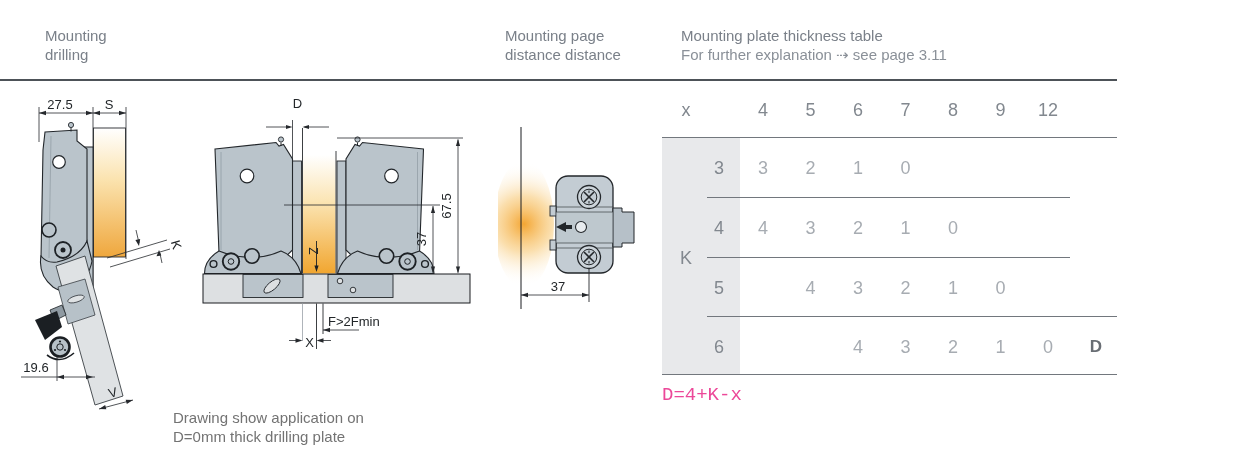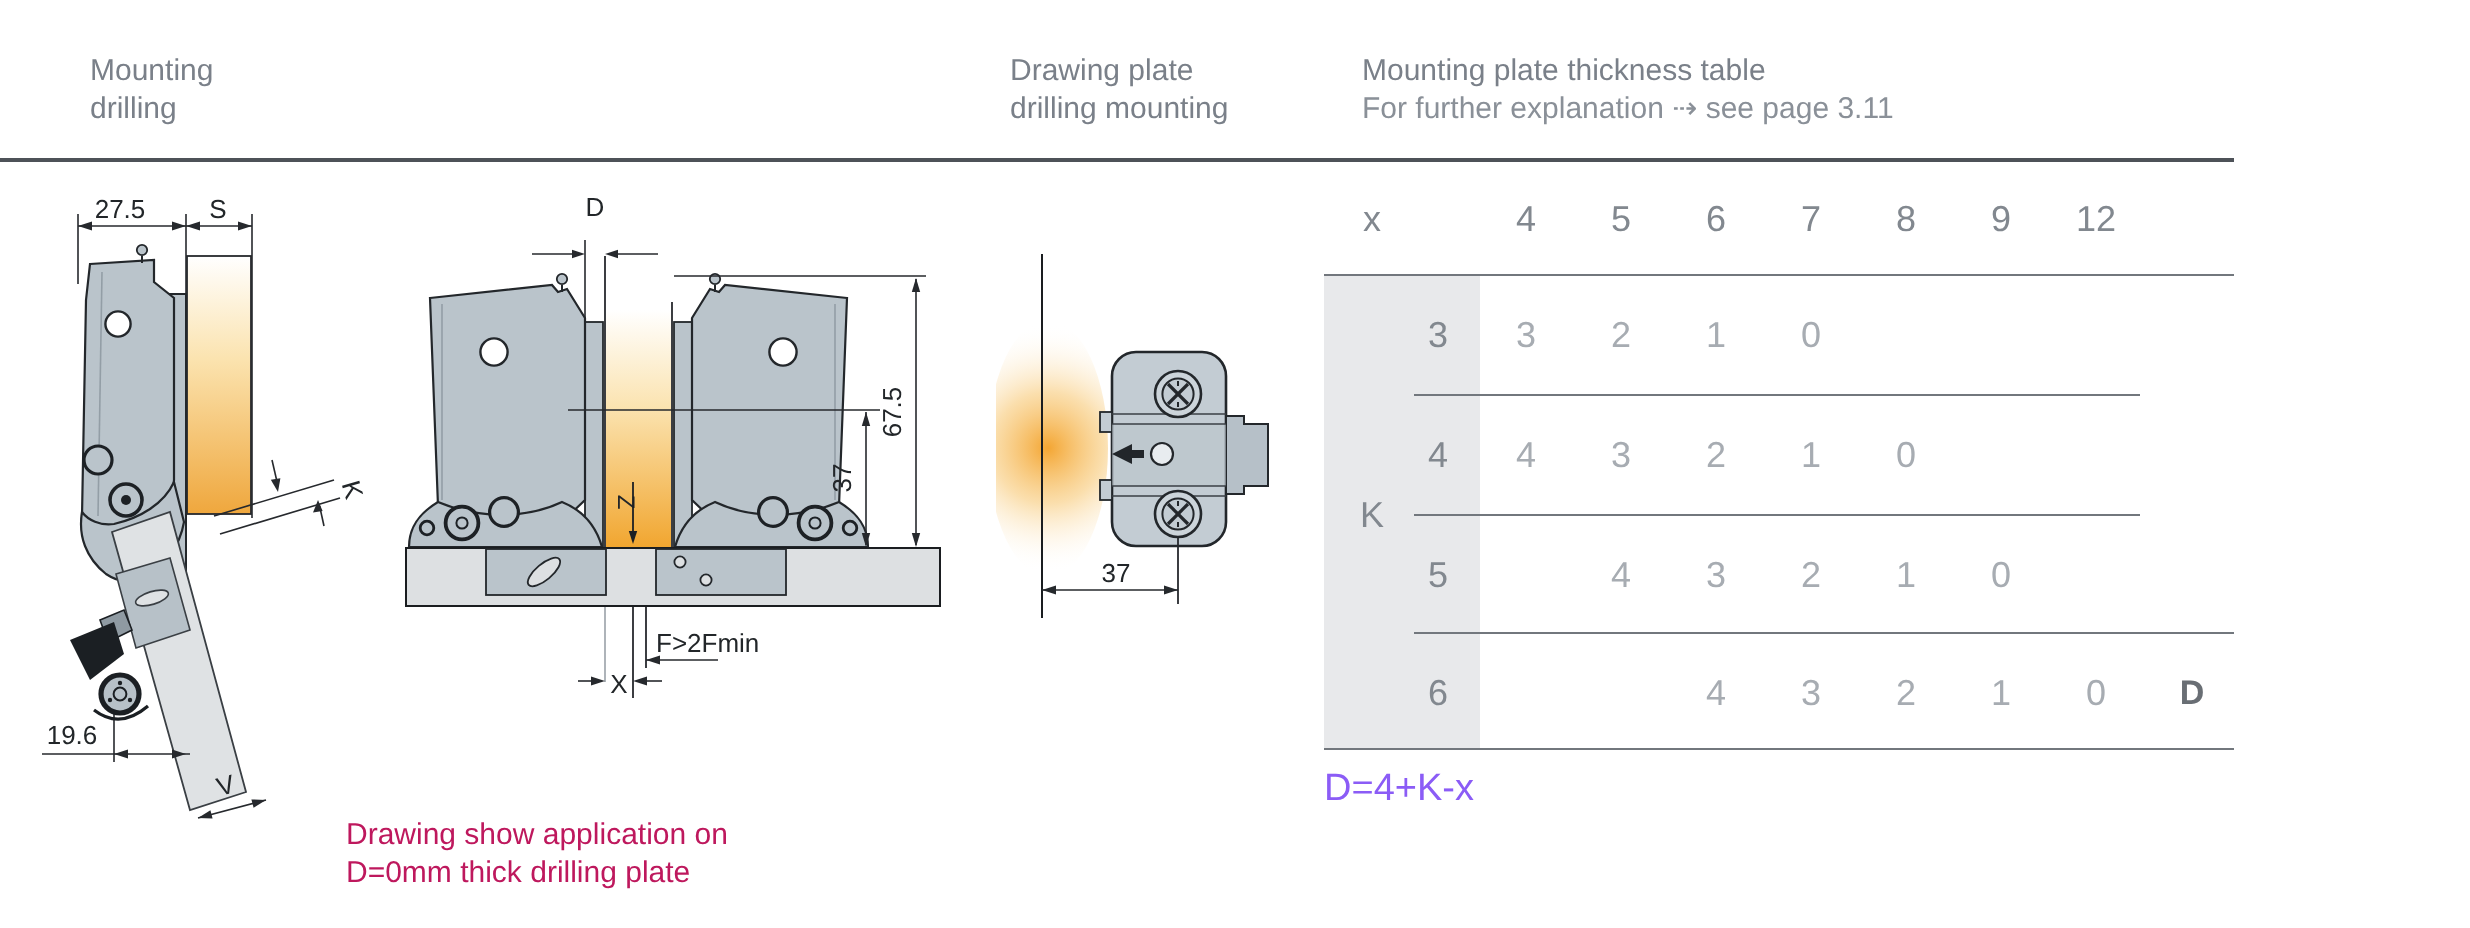--- a/index.html
+++ b/index.html
@@ -15,40 +15,40 @@
   .tl1{left:662px;top:137px;width:458px;}
   .tl2{left:707px;top:197px;width:363px;}
   .tl3{left:707px;top:257px;width:363px;}
   .tl4{left:707px;top:316px;width:413px;}
   .tl5{left:662px;top:374px;width:458px;}
   
   .tcell{position:absolute;transform:translate(-50%,-50%);white-space:nowrap;}
   .tbl-head{font-size:18px;color:#82888f;}
   .tbl-val{font-size:18px;color:#a7acb2;}
   .tbl-D{font-size:17px;font-weight:bold;color:#696e74;}
-  .formula{position:absolute;left:662px;top:384px;font-size:19px;color:#8b5cf6;}
-  .caption{position:absolute;left:173px;top:408px;font-size:15px;line-height:19px;color:#be185d;}
+  .formula{position:absolute;left:662px;top:384px;font-size:19px;color:#ec4899;font-family:Liberation Mono, monospace;}
+  .caption{position:absolute;left:173px;top:408px;font-size:15px;line-height:19px;color:#737373;}
   
   .drw{position:absolute;}
   svg text{font-family:"Liberation Sans","DejaVu Sans",sans-serif;fill:#222629;}
   .dim{font-size:13px;}
   .dimz{font-size:12px;}
 </style>
 </head>
 <body>
 
 <div class="page">
 
   <div class="h-block" style="left:45px;">
     <div>Mounting</div>
     <div>drilling</div>
   </div>
   <div class="h-block" style="left:505px;">
-    <div>Drawing plate</div>
-    <div>drilling mounting</div>
+    <div>Mounting page</div>
+    <div>distance distance</div>
   </div>
   <div class="h-block" style="left:681px;">
     <div>Mounting plate thickness table</div>
     <div class="h-sub">For further explanation ⇢ see page 3.11</div>
   </div>
   <div class="rule-top"></div>
 
   <svg class="drw" style="left:0;top:90px;" width="215" height="330" viewBox="0 90 215 330">
     <defs>
       <linearGradient id="gL" x1="0" y1="0" x2="0" y2="1">

